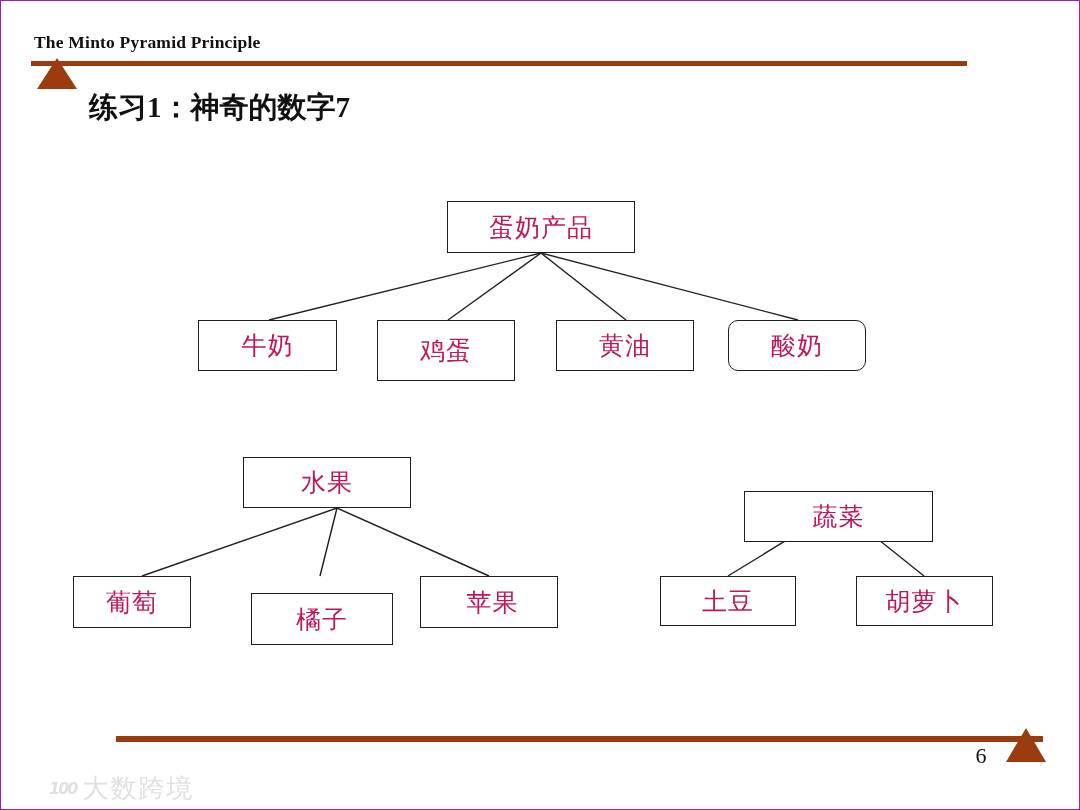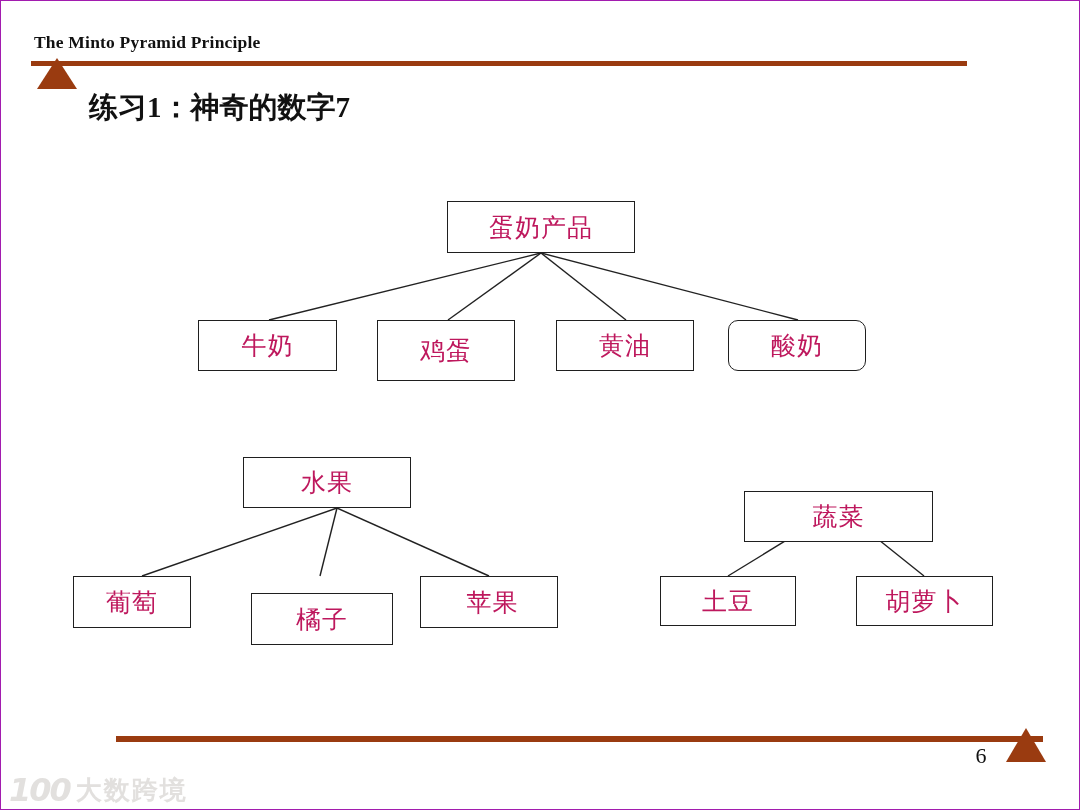--- a/index.html
+++ b/index.html
@@ -134,29 +134,30 @@
     top: 770px;
     display: flex;
     align-items: center;
     gap: 6px;
     color: #e2e0de;
     text-shadow: 0 0 1px rgba(255,255,255,0.7);
     user-select: none;
   }
   .watermark-logo {
     font-family: "DejaVu Sans", sans-serif;
-    font-size: 32px;
+    font-size: 16px;
     font-weight: bold;
     font-style: italic;
     letter-spacing: -2px;
+    margin-left: 40px;
   }
   .watermark-text {
     font-family: "DejaVu Sans", sans-serif;
     font-size: 26px;
-    font-weight: bold;
+    font-weight: normal;
     letter-spacing: 2px;
   }
 </style>
 </head>
 <body>
 
 <div id="slide">
 
   <div class="header-title">The Minto Pyramid Principle</div>
   <div class="top-rule"></div>

